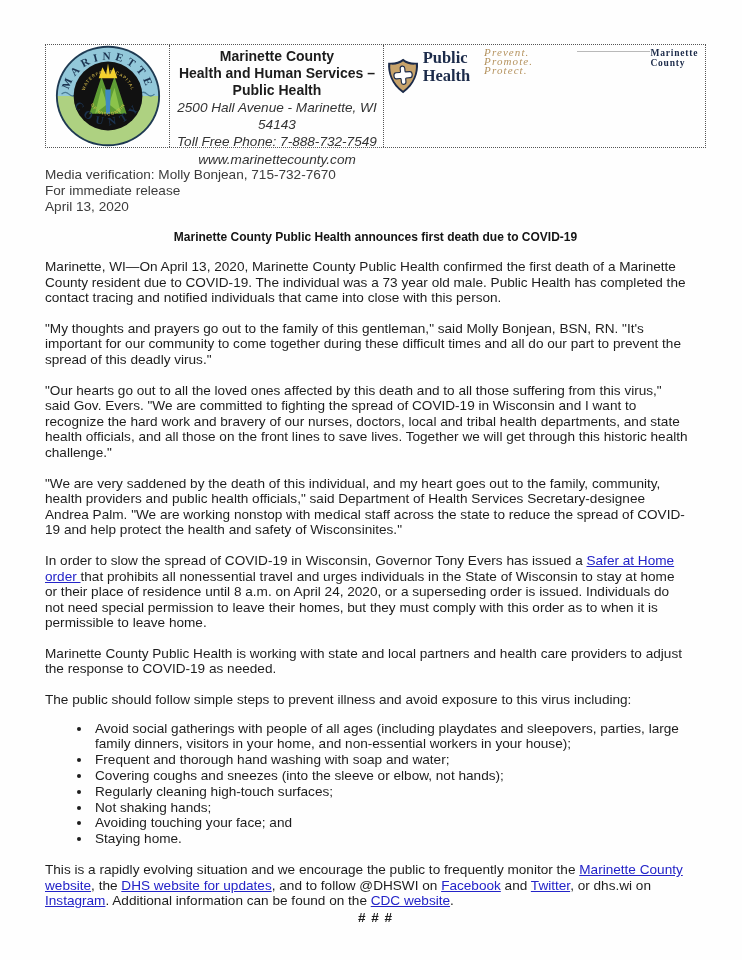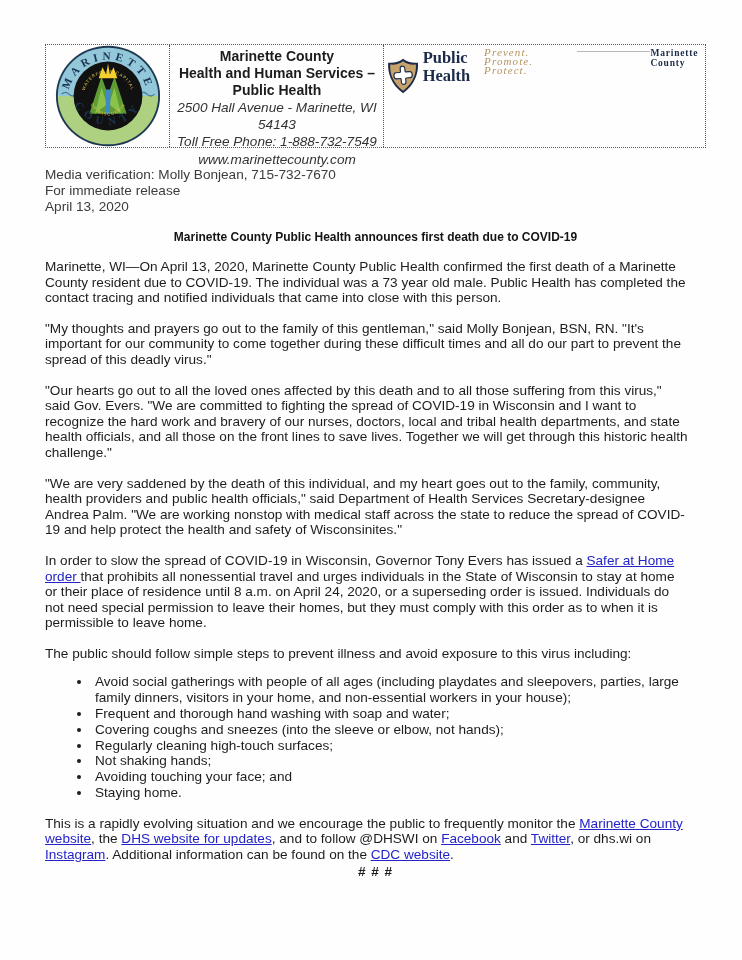--- a/index.html
+++ b/index.html
@@ -80,21 +80,21 @@
         <text font-size="4.6" fill="#e6c84e" letter-spacing="1">
           <textPath href="#arcInnerBottom" startOffset="50%" text-anchor="middle">OF WISCONSIN</textPath>
         </text>
       </svg>
     </div>
 
     <div class="cell cell-center">
       <div class="hdr-bold">Marinette County</div>
       <div class="hdr-bold">Health and Human Services – Public Health</div>
       <div class="hdr-reg">2500 Hall Avenue - Marinette, WI 54143</div>
-      <div class="hdr-reg">Toll Free Phone: 1-888-732-7549</div>
+      <div class="hdr-reg">Toll Free Phone: 7-888-732-7549</div>
       <div class="hdr-reg">www.marinettecounty.com</div>
     </div>
 
     <div class="cell cell-shield">
       <svg width="60" height="56" viewBox="0 0 100 96">
         <path d="M50 3 C60 11 75 15 89 13 C91 38 82 70 50 93 C18 70 9 38 11 13 C25 15 40 11 50 3 Z" fill="#1c2b4a"></path>
         <path d="M50 3 C60 11 75 15 89 13 C91 38 82 70 50 93 C18 70 9 38 11 13 C25 15 40 11 50 3 Z" fill="#c7a36b" transform="translate(7,6.7) scale(0.86)"></path>
         <g transform="rotate(-5 50 46)">
           <path d="M44,28 Q44,22 50,22 Q56,22 56,28 L56,36 Q56,38 58,38 L68,38 Q74,38 74,46 Q74,54 68,54 L58,54 Q56,54 56,56 L56,64 Q56,70 50,70 Q44,70 44,64 L44,56 Q44,54 42,54 L32,54 Q26,54 26,46 Q26,38 32,38 L42,38 Q44,38 44,36 Z" fill="#ffffff" stroke="#1c2b4a" stroke-width="3"></path>
         </g>
@@ -113,20 +113,21 @@
   </div>
 
   <h1 class="title">Marinette County Public Health announces first death due to COVID-19</h1>
 
   <div class="doc">
     <p>Marinette, WI—On April 13, 2020, Marinette County Public Health confirmed the first death of a Marinette County resident due to COVID-19. The individual was a 73 year old male. Public Health has completed the contact tracing and notified individuals that came into close with this person.</p>
     <p>"My thoughts and prayers go out to the family of this gentleman," said Molly Bonjean, BSN, RN.  "It's important for our community to come together during these difficult times and all do our part to prevent the spread of this deadly virus."</p>
     <p>"Our hearts go out to all the loved ones affected by this death and to all those suffering from this virus," said Gov. Evers. "We are committed to fighting the spread of COVID-19 in Wisconsin and I want to recognize the hard work and bravery of our nurses, doctors, local and tribal health departments, and state health officials, and all those on the front lines to save lives. Together we will get through this historic health challenge."</p>
     <p>"We are very saddened by the death of this individual, and my heart goes out to the family, community, health providers and public health officials," said Department of Health Services Secretary-designee Andrea Palm. "We are working nonstop with medical staff across the state to reduce the spread of COVID-19 and help protect the health and safety of Wisconsinites."</p>
     <p><span>In order to slow the spread of COVID-19 in Wisconsin, Governor Tony Evers has issued a </span><a class="link" href="#">Safer at Home order </a><span>that prohibits all nonessential travel and urges individuals in the State of Wisconsin to stay at home or their place of residence until 8 a.m. on April 24, 2020, or a superseding order is issued. Individuals do not need special permission to leave their homes, but they must comply with this order as to when it is permissible to leave home.</span></p>
+    <p>Marinette County Public Health is working with state and local partners and health care providers to adjust the response to COVID-19 as needed.</p>
     <p>The public should follow simple steps to prevent illness and avoid exposure to this virus including:</p>
     <ul>
         <li>Avoid social gatherings with people of all ages (including playdates and sleepovers, parties, large family dinners, visitors in your home, and non-essential workers in your house);</li>
         <li>Frequent and thorough hand washing with soap and water;</li>
         <li>Covering coughs and sneezes (into the sleeve or elbow, not hands);</li>
         <li>Regularly cleaning high-touch surfaces;</li>
         <li>Not shaking hands;</li>
         <li>Avoiding touching your face; and</li>
         <li>Staying home.</li>
       </ul>

